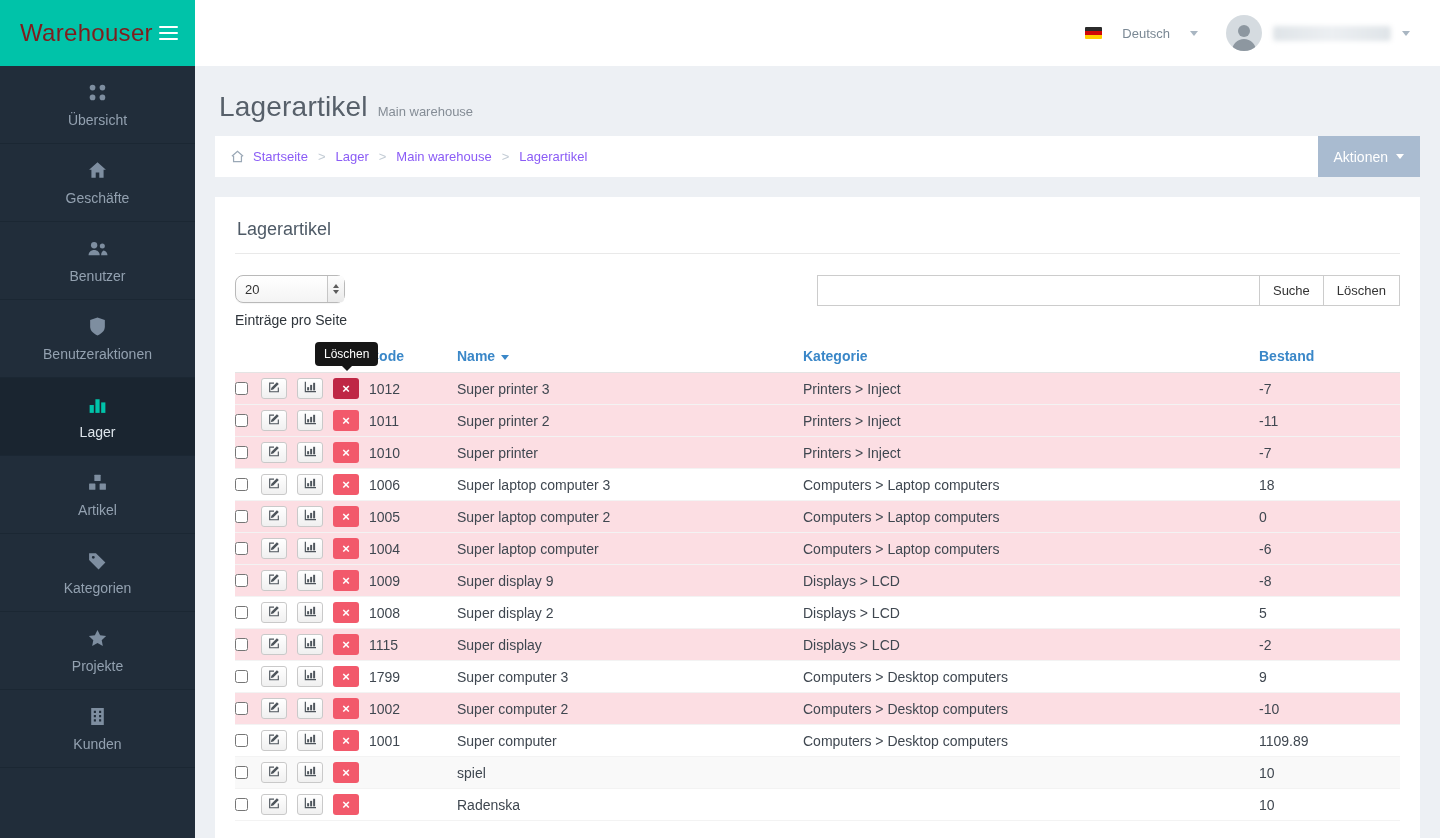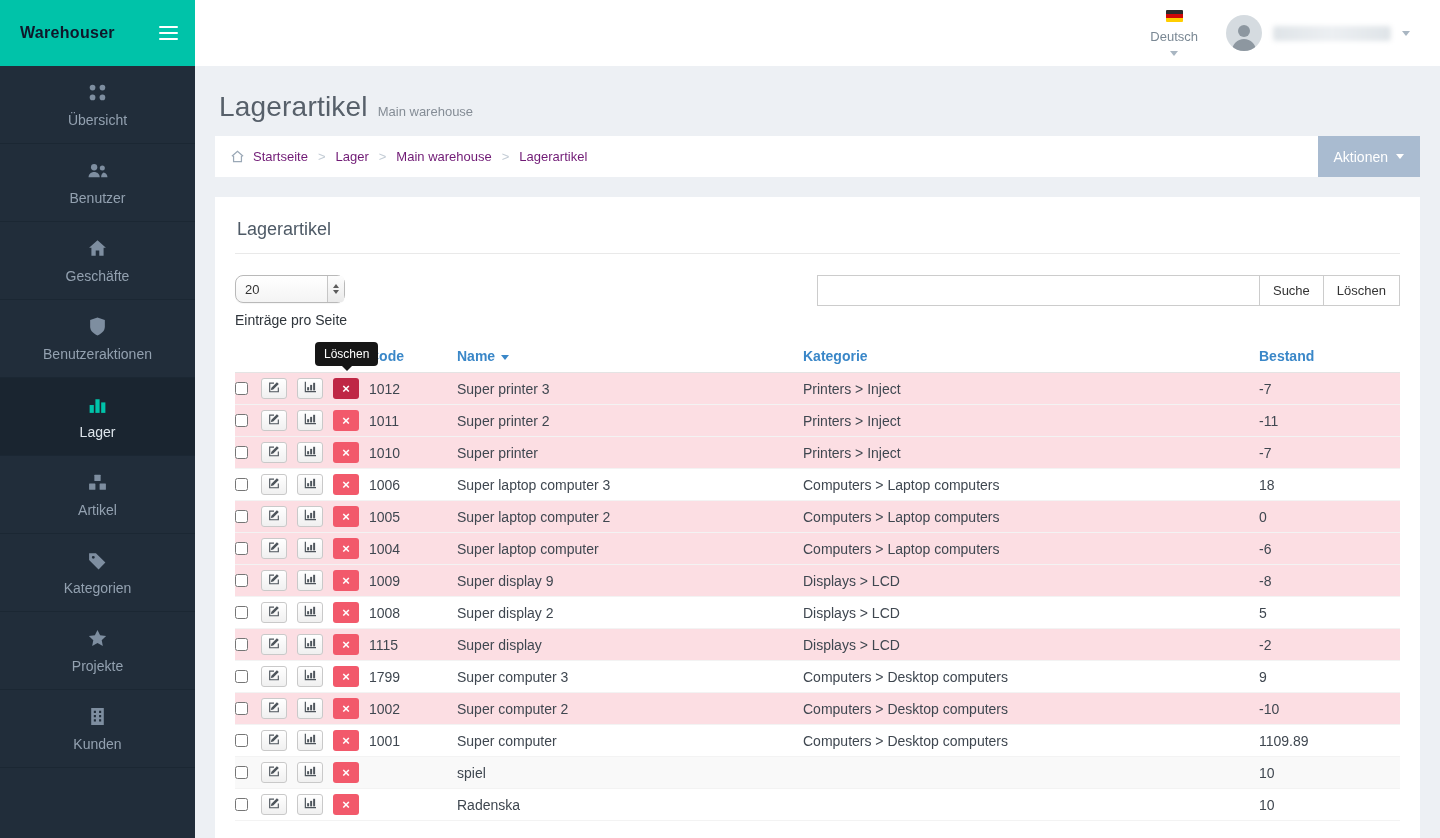--- a/index.html
+++ b/index.html
@@ -5,55 +5,55 @@
   * { box-sizing: border-box; }
   html,body { margin:0; padding:0; }
   body {
     width:1440px; height:838px; overflow:hidden; position:relative;
     font-family:"Liberation Sans", sans-serif; background:#edf0f4;
   }
 
   
   .sidebar { position:absolute; left:0; top:0; width:195px; height:838px; background:#212d3a; z-index:5; }
   .brand { height:66px; background:#00c3a9; display:flex; align-items:center; justify-content:space-between; padding:0 17px 0 20px; }
-  .brand-name { color:#0f172a; font-size:16px; font-weight:bold; letter-spacing:.3px; }
+  .brand-name { color:#7f1d1d; font-size:24px; font-weight:normal; letter-spacing:.3px; }
   .hamburger { display:inline-block; cursor:pointer; }
   .hamburger i { display:block; width:19px; height:2px; background:#fff; margin:4px 0; border-radius:1px; }
   .side-item { height:78px; display:flex; flex-direction:column; align-items:center; justify-content:center; gap:9px;
                border-bottom:1px solid #1b2733; cursor:pointer; }
   .side-item .lbl { color:#93a1b0; font-size:14px; }
   .s-icon { color:#7e8ea0; line-height:0; }
   .s-icon svg { width:21px; height:21px; fill:currentColor; }
   .side-item.active { background:#1a2530; }
   .side-item.active .s-icon { color:#00c3a9; }
   .side-item.active .lbl { color:#dde5eb; }
 
   
   .topbar { position:absolute; left:195px; top:0; right:0; height:66px; background:#fff;
             display:flex; align-items:center; justify-content:flex-end; gap:28px; padding-right:30px; z-index:4; }
-  .lang { display:flex; align-items:center; gap:7px; color:#7a8894; font-size:13px; cursor:pointer;flex-direction:column; }
+  .lang { display:flex; align-items:center; gap:20px; color:#7a8894; font-size:13px; cursor:pointer; }
   .flag { width:17px; height:12px; display:inline-flex; flex-direction:column; overflow:hidden; border-radius:1px; }
   .flag i { flex:1; display:block; }
   .flag .f1 { background:#2b2b2b; } .flag .f2 { background:#d00808; } .flag .f3 { background:#ffce00; }
   .caret { width:0; height:0; border-left:4px solid transparent; border-right:4px solid transparent; border-top:5px solid #a9b6c2; display:inline-block; }
   .user { display:flex; align-items:center; gap:11px; cursor:pointer; }
   .avatar { width:36px; height:36px; border-radius:50%; background:#d5dbe0; display:flex; align-items:flex-end; justify-content:center; overflow:hidden; }
   .avatar svg { width:26px; height:30px; fill:#8d97a0; }
   .user-name-blur { width:118px; height:15px; border-radius:3px; background:linear-gradient(90deg,#dfe4e8,#eceff2,#dfe4e8); filter:blur(2.5px); }
 
   
   .content { position:absolute; left:195px; top:66px; right:0; bottom:0; background:#edf0f4; overflow:hidden; }
   .page-head { padding:25px 20px 0 24px; display:flex; align-items:baseline; gap:10px; height:70px; }
   .page-head h1 { margin:0; font-size:28px; font-weight:normal; color:#57606a; letter-spacing:.2px; }
   .subtitle { font-size:13px; color:#858d96; }
 
   .breadcrumb-bar { margin:0 20px; height:41px; background:#fff; display:flex; align-items:center; padding-left:15px; font-size:13px; color:#8796a6; }
   .home-ic { line-height:0; margin-right:8px; }
   .crumbs { list-style:none; display:flex; align-items:center; margin:0; padding:0; }
-  .crumb { color:#701a75; cursor:pointer; }
+  .crumb { color:#8b5cf6; cursor:pointer; }
   .sep { margin:0 10px; color:#c2cbd4; }
   .actions-btn { margin-left:auto; height:41px; min-width:99px; background:#a9bbd0; color:#fff; border:none; font-size:14px;
                  display:flex; align-items:center; justify-content:center; gap:8px; cursor:pointer; font-family:inherit; padding:0 16px; }
   .caret.white { border-top-color:#fff; }
 
   
   .panel { margin:20px; background:#fff; padding:20px 20px 40px; min-height:660px; }
   .panel h2 { margin:2px 0 0 2px; font-size:18px; font-weight:normal; color:#4e5a66; }
   .divider { border-bottom:1px solid #e9e9e9; margin-top:13px; }
 
@@ -113,32 +113,32 @@
           <span class="s-icon"><svg viewBox="0 0 20 20">
               <circle cx="5.3" cy="5.3" r="2.7"></circle>
               <circle cx="14.7" cy="5.3" r="2.7"></circle>
               <circle cx="5.3" cy="14.7" r="2.7"></circle>
               <circle cx="14.7" cy="14.7" r="2.7"></circle>
             </svg></span>
           <span class="lbl">Übersicht</span>
         </div>
         <div class="side-item">
           <span class="s-icon"><svg viewBox="0 0 20 20">
+              <path d="M10 2.2 18 9.4h-2.2V17h-4.1v-5H8.3v5H4.2V9.4H2z"></path>
+            </svg></span>
+          <span class="lbl">Geschäfte</span>
+        </div>
+        <div class="side-item">
+          <span class="s-icon"><svg viewBox="0 0 20 20">
               <circle cx="6.8" cy="6.9" r="3"></circle>
               <path d="M1.5 16.5c0-3 2.3-5 5.3-5s5.3 2 5.3 5z"></path>
               <circle cx="14.6" cy="7.7" r="2.4"></circle>
               <path d="M13.4 16.5c.1-2.2 1-4 2.4-4.5 1.9.3 3.7 2.1 3.7 4.5z"></path>
             </svg></span>
           <span class="lbl">Benutzer</span>
-        </div>
-        <div class="side-item">
-          <span class="s-icon"><svg viewBox="0 0 20 20">
-              <path d="M10 2.2 18 9.4h-2.2V17h-4.1v-5H8.3v5H4.2V9.4H2z"></path>
-            </svg></span>
-          <span class="lbl">Geschäfte</span>
         </div>
         <div class="side-item">
           <span class="s-icon"><svg viewBox="0 0 20 20">
               <path d="M10 1.5l7 2.2v6.2c0 4-2.8 6.6-7 8.6-4.2-2-7-4.6-7-8.6V3.7z"></path>
             </svg></span>
           <span class="lbl">Benutzeraktionen</span>
         </div>
         <div class="side-item active">
           <span class="s-icon"><svg viewBox="0 0 20 20">
               <rect x="2.5" y="10.5" width="4" height="7.5"></rect>

